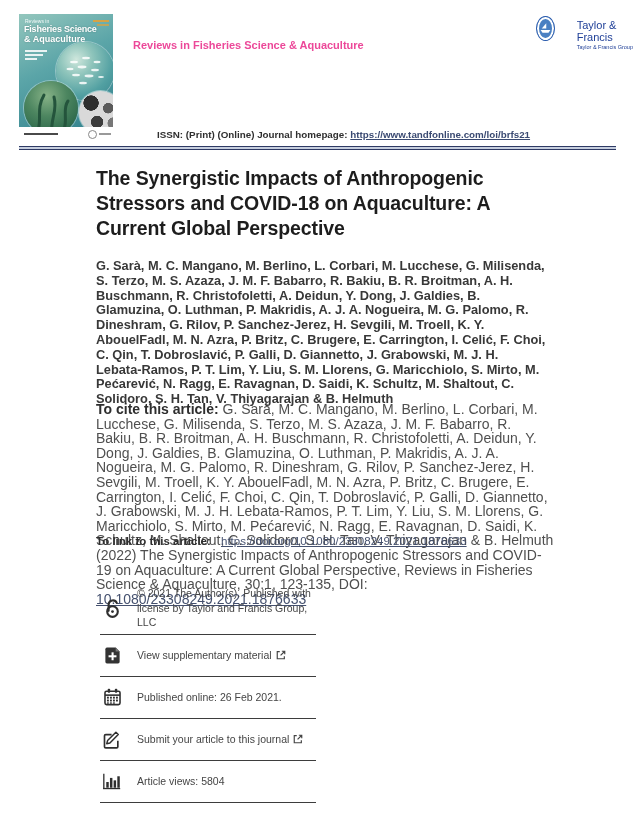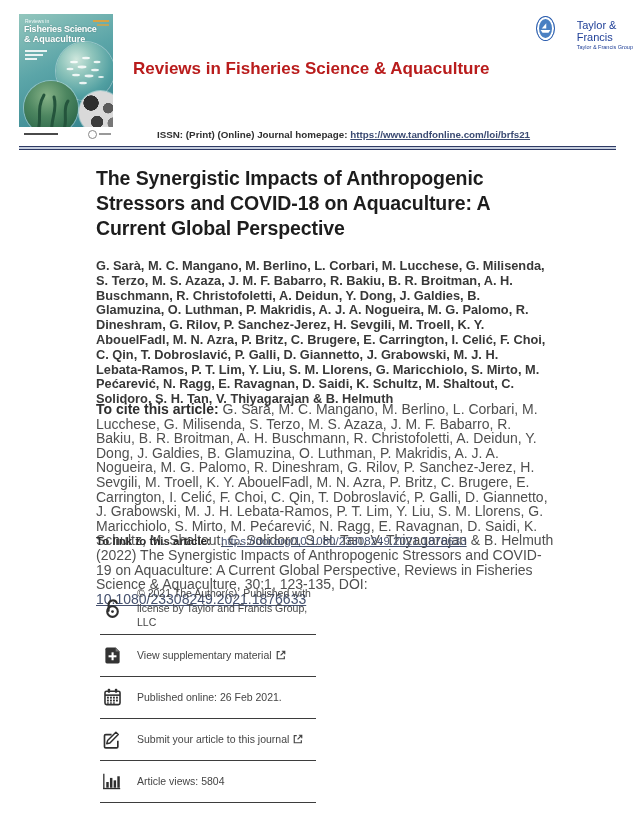--- a/index.html
+++ b/index.html
@@ -37,21 +37,21 @@
   .strip-logo-bar{position:absolute;right:2px;top:6px;width:12px;height:1.5px;background:#999;}
 
   
   .tf{position:absolute;left:536px;top:16px;display:flex;gap:22px;align-items:flex-start;}
   .tf-circle{width:25px;height:25px;border-radius:50%;background:#4a80c2;border:1.5px solid #2b5cad;
     display:flex;align-items:center;justify-content:center;box-sizing:border-box;box-shadow:inset 0 0 0 2px #fff;}
   .tf-name{font-size:11px;font-weight:500;color:#1f3f97;line-height:1.1;margin-top:3px;}
   .tf-group{font-size:5.5px;color:#1f3f97;margin-top:1px;}
 
   
-  .journal-heading{position:absolute;left:133px;top:39px;font-size:17px;font-weight:700;color:#b91c1c;margin-top:20px;}
+  .journal-heading{position:absolute;left:133px;top:39px;font-size:11px;font-weight:700;color:#ec4899;}
   .issn{position:absolute;left:133px;top:129px;font-size:9.8px;font-weight:600;color:#2f2f2f;padding-left:24px;}
   .issn .url{color:#3a4a72;text-decoration:underline;font-weight:600;}
   .rule{position:absolute;left:19px;top:146px;width:597px;height:4px;
     background:linear-gradient(#2e3a64 0 30%,#c6cede 30% 70%,#2e3a64 70% 100%);}
 
   
   .title{position:absolute;left:96px;top:166px;width:455px;font-size:19.5px;line-height:1.29;
     font-weight:700;color:#1d1d1d;letter-spacing:-.1px;}
   .authors{position:absolute;left:96px;top:259px;width:450px;font-size:12.8px;line-height:14.8px;
     font-weight:600;color:#383838;}

